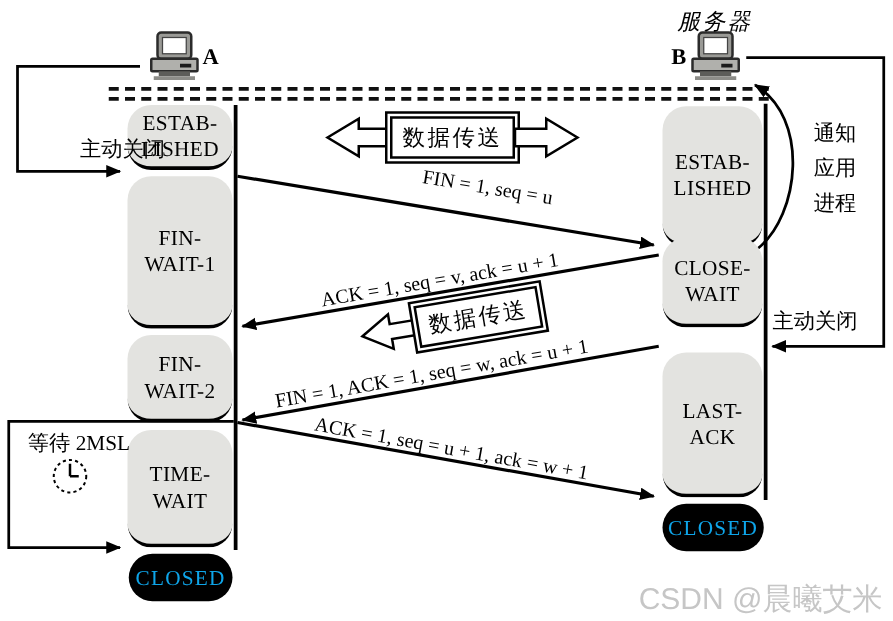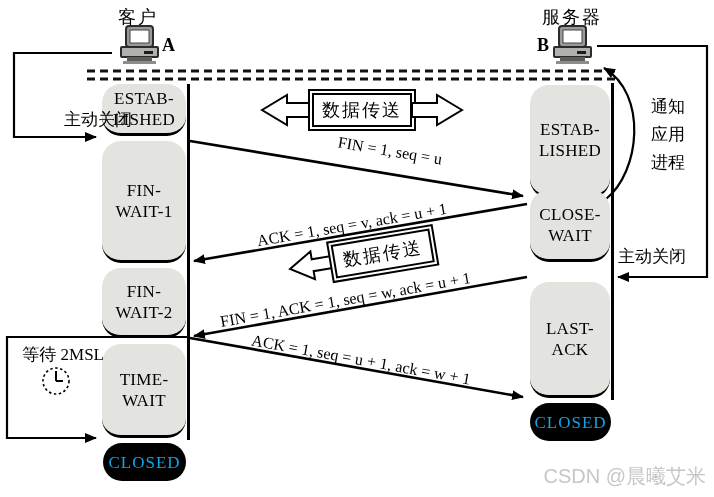--- a/index.html
+++ b/index.html
@@ -25,21 +25,21 @@
   .s-closed { left:530px; top:403px; width:81px; height:38px; }
 
   
   .tline { position:absolute; width:3px; background:#000; }
   .tline.client { left:187px; top:84px; height:356px; }
   .tline.server { left:611px; top:83px; height:317px; }
 
   
   .hostname { position:absolute; font-size:18px; letter-spacing:2px; }
   .host-client { left:105px; top:5px;  width:66px; text-align:center; }
-  .host-server { left:530px; top:5px;  width:84px; text-align:center; }
+  .host-server { left:530px; top:5px;  width:84px; text-align:center;font-style:italic; }
   .hostletter { position:absolute; font-size:18px; font-weight:bold; }
   .hl-a { left:162px; top:35px; }
   .hl-b { left:537px; top:35px; }
 
   
   .msg { position:absolute; font-size:16px; text-align:center; height:20px; line-height:20px; white-space:nowrap; }
   .msg1 { left:290px; top:141px; width:200px; transform:rotate(9.4deg); }
   .msg2 { left:237px; top:215px; width:230px; transform:rotate(-9.7deg); }
   .msg3 { left:203px; top:290px; width:285px; transform:rotate(-10deg); }
   .msg4 { left:230px; top:350px; width:262px; transform:rotate(10.2deg); }
@@ -53,21 +53,21 @@
 
   
   .dt-row { position:absolute; display:flex; align-items:center; }
   .dt1 { left:260px; top:90px; width:204px; height:40px; }
   .dt2 { left:287px; top:236px; width:150px; height:42px; transform:rotate(-9.5deg); }
   .dtbox { background:#fff; border:2px solid #000; box-shadow:0 0 0 2px #fff, 0 0 0 4px #000;
            font-size:18px; letter-spacing:2px; padding:4px 8px; line-height:22px; white-space:nowrap; }
   .dt-svg { flex:0 0 auto; }
 
   .watermark { position:absolute; left:494px; top:463px; width:212px; text-align:right;
-               font-family:"Liberation Sans", sans-serif; font-size:20px; color:#c6c6c6; }
+               font-family:"Liberation Sans", sans-serif; font-size:24px; color:#c6c6c6; }
 </style>
 </head>
 <body>
 
 <div class="stage">
 
   <svg class="svg-layer" viewBox="0 0 714 497">
     <defs>
       <marker id="arr" markerUnits="userSpaceOnUse" markerWidth="13" markerHeight="11" refX="11" refY="5" orient="auto">
         <path d="M0,0 L12,5 L0,10 z" fill="#000"></path>
@@ -103,21 +103,20 @@
 
     <path d="M606,199 C640,172 648,94 604,68" fill="none" stroke="#000" stroke-width="2.2" marker-end="url(#arr)"></path>
 
     <g>
       <circle cx="56" cy="381" r="13" fill="none" stroke="#000" stroke-width="1.6" stroke-dasharray="2.5 2.5"></circle>
       <line x1="56" y1="381" x2="56" y2="371" stroke="#000" stroke-width="2"></line>
       <line x1="56" y1="381" x2="63" y2="381" stroke="#000" stroke-width="2"></line>
     </g>
   </svg>
 
-  <div class="hostname host-client">客户</div>
   <div class="hostname host-server">服务器</div>
   <div class="hostletter hl-a">A</div>
   <div class="hostletter hl-b">B</div>
 
   <div class="tline client"></div>
   <div class="tline server"></div>
 
   <div class="sbox c-estab">ESTAB-
 LISHED</div>
   <div class="sbox c-finw1">FIN-

